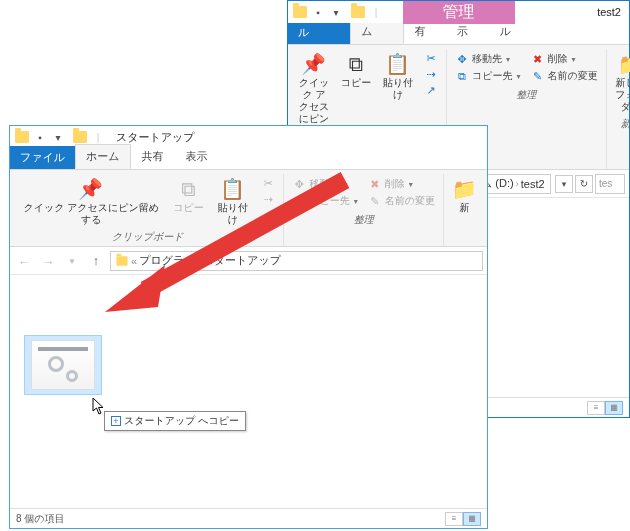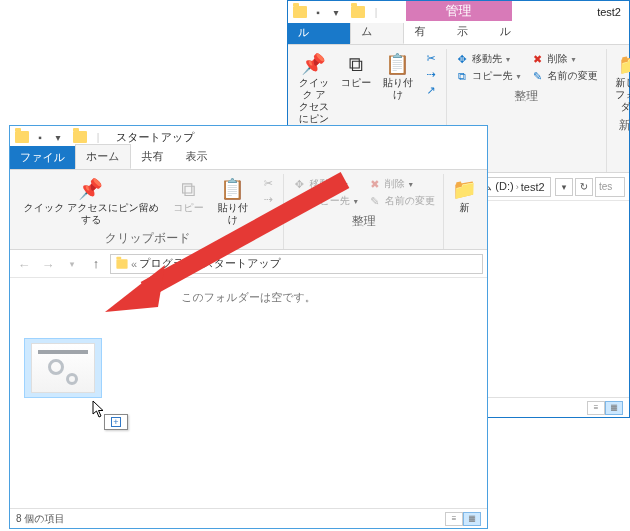--- a/index.html
+++ b/index.html
@@ -29,21 +29,21 @@
   .title-icons { display:flex; align-items:center; gap:2px; padding:0 4px; }
   .qat-icon { width:16px; height:16px; display:flex; align-items:center; justify-content:center; font-size:10px; color:#555;}
   .folder-glyph { width:14px; height:12px; background:#ffd868; border-radius:1px; position:relative; }
   .folder-glyph::before { content:""; position:absolute; top:-3px; left:0; width:6px; height:3px; background:#ffd868; border-radius:1px 1px 0 0;}
   .titlebar-title { flex:1; padding-left:6px; font-size:11px; color:#222; }
   .context-tab {
     position:absolute; top:0; left:50%; transform:translateX(-50%);
     display:flex; flex-direction:column; align-items:center;
   }
   .context-header {
-    background:#d87ab8; color:#fff; font-size:13px; padding:1px 40px;
+    background:#d87ab8; color:#fff; font-size:16px; padding:1px 40px;
   }
   .titlebar .right-label { padding:0 8px; font-size:11px; color:#222;}
 
   
   .tabs {
     height:22px; display:flex; align-items:flex-end;
     border-bottom:1px solid #d8d8d8;
     background:#fff;
   }
   .file-tab {
@@ -62,21 +62,21 @@
     border-bottom:1px solid #d8d8d8;
     padding:4px 2px 0 2px;
   }
   .group {
     display:flex; flex-direction:column; align-items:center;
     padding:0 4px;
     border-right:1px solid #e0e0e0;
   }
   .group:last-child { border-right:none;}
   .group-body { display:flex; align-items:flex-start; gap:2px; }
-  .group-label { font-size:12px; color:#666; padding:2px 0;}
+  .group-label { font-size:10px; color:#666; padding:2px 0;font-style:italic;}
   .big-btn {
     display:flex; flex-direction:column; align-items:center;
     padding:2px 4px; min-width:40px;
   }
   .big-btn .glyph { font-size:20px; height:26px; display:flex; align-items:center;}
   .big-btn .lbl { font-size:10px; text-align:center; line-height:1.2;}
   .mini-list { display:flex; flex-direction:column; gap:1px; padding:2px 2px;}
   .mini-item { display:flex; align-items:center; gap:3px; font-size:10px; color:#444; white-space:nowrap; padding:1px 2px;}
   .mini-item .gly { width:14px; text-align:center; color:#1979ca; font-size:11px;}
   .mini-item.disabled { color:#aaa;}
@@ -414,39 +414,39 @@
     <div class="addr-box">
       <span class="folder-glyph" style="transform:scale(0.8)"></span>
       <span style="color:#888">«</span>
       <span>プログラム</span>
       <span class="crumb-sep">›</span>
       <span>スタートアップ</span>
     </div>
   </div>
   <div class="pane">
     <div class="pane-body">
-      <div class="empty-msg">このフォルダーは空です。</div>
 
       <div class="drag-ghost" style="top:60px; left:14px;">
         <div class="file-item">
           <div class="thumb">
             <div class="cogs">
                 <div class="gear g1"></div>
                 <div class="gear g2"></div>
               </div>
           </div>
         </div>
       </div>
       <div class="cursor" style="top:122px; left:82px;">
         <svg viewBox="0 0 14 18">
             <path d="M1 1 L1 14 L4.5 11 L7 17 L9 16 L6.5 10.5 L11 10.5 Z" fill="#fff" stroke="#000" stroke-width="1"></path>
           </svg>
       </div>
       <div class="drop-hint" style="top:136px; left:94px;">
         <span class="plus">+</span>
+        <span>スタートアップ へコピー</span>
       </div>
     </div>
     <div class="statusbar">
       <span>8 個の項目</span>
       <div class="view-toggles">
         <div class="vt">≡</div>
         <div class="vt active">▦</div>
       </div>
     </div>
   </div>

